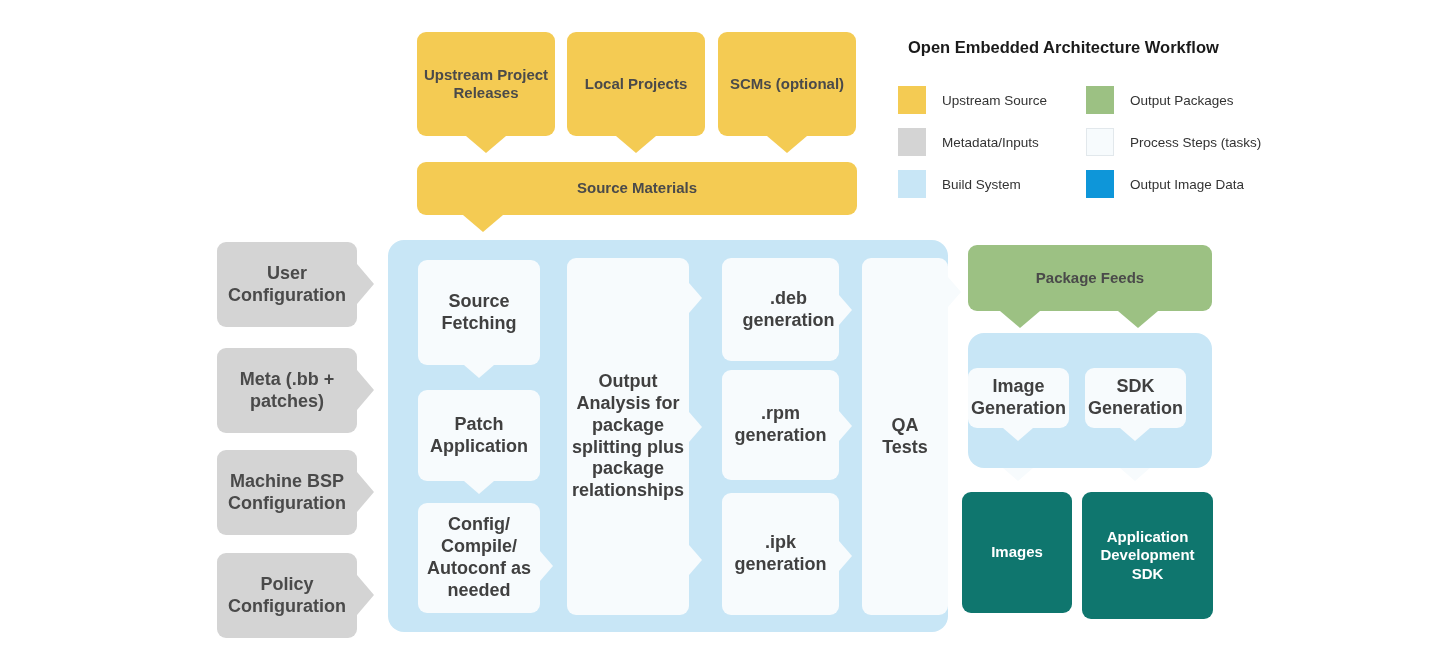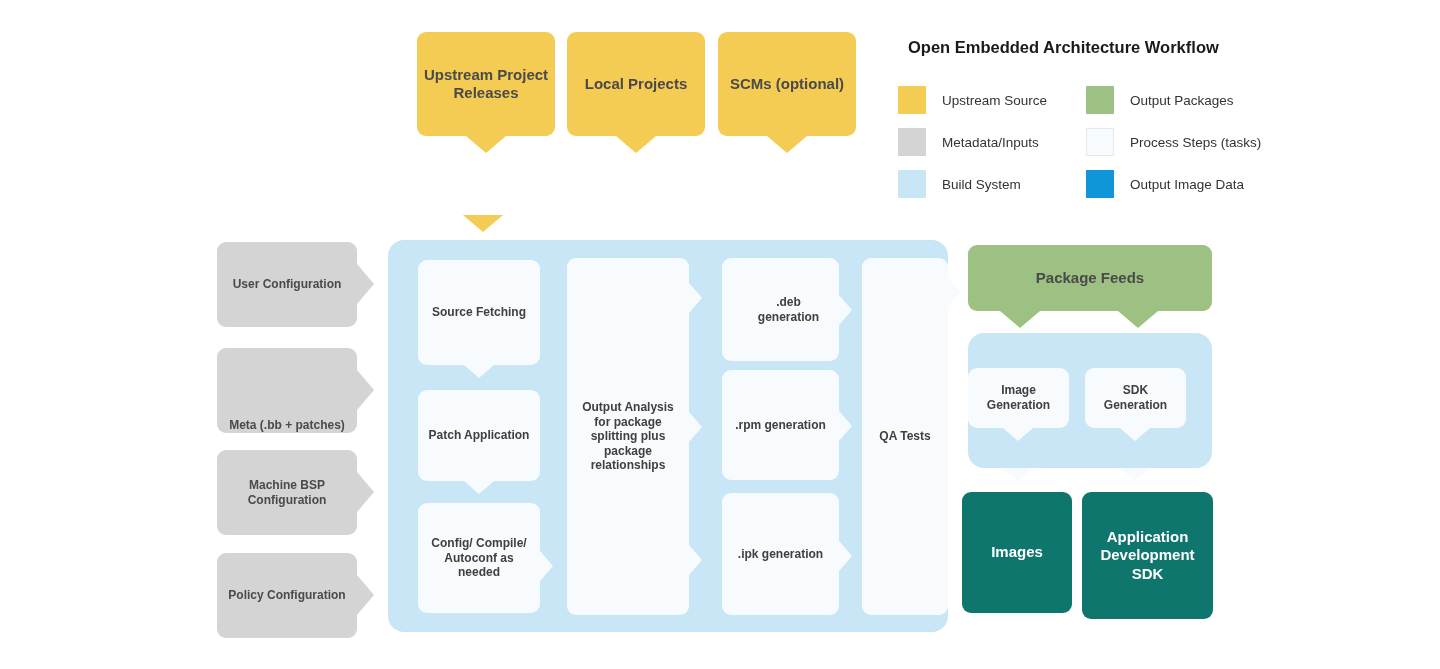--- a/index.html
+++ b/index.html
@@ -84,21 +84,21 @@
   }
   .legend-swatch.outlined { border: 1px solid #E2E8EC; }
   .legend-label {
     margin-left: 16px;
     font-size: 13.5px;
     color: #333333;
     white-space: nowrap;
   }
 
   
-  .t14 { font-size: 12px; }
+  .t14 { font-size: 18px; }
   .t15 { font-size: 15px; }
 </style>
 </head>
 <body>
 
 <div id="canvas">
 
   <div id="legend-title">Open Embedded Architecture Workflow</div>
 
   <div class="legend-item" style="left:898px; top:86px;">
@@ -136,30 +136,33 @@
   <div class="box c-yellow t15" style="left:567px; top:32px; width:138px; height:104px;">
     <span class="lbl">Local Projects</span>
   </div>
   <div class="arrow down a-yellow" style="left:616px; top:136px;"></div>
 
   <div class="box c-yellow t15" style="left:718px; top:32px; width:138px; height:104px;">
     <span class="lbl">SCMs (optional)</span>
   </div>
   <div class="arrow down a-yellow" style="left:767px; top:136px;"></div>
 
+  <div class="box c-yellow t15" style="left:417px; top:162px; width:440px; height:53px;">
+    <span class="lbl">Source Materials</span>
+  </div>
   <div class="arrow down a-yellow" style="left:463px; top:215px;"></div>
 
   <div class="box c-lightblue" style="left:388px; top:240px; width:560px; height:392px; border-radius:16px;"></div>
 
   <div class="box c-gray t14" style="left:217px; top:242px; width:140px; height:85px;">
     <span class="lbl">User Configuration</span>
   </div>
   <div class="arrow right a-gray" style="left:357px; top:264px;"></div>
 
-  <div class="box c-gray t14" style="left:217px; top:348px; width:140px; height:85px;align-items:flex-end;">
+  <div class="box c-gray t14" style="left:217px; top:348px; width:140px; height:85px;">
     <span class="lbl">Meta (.bb + patches)</span>
   </div>
   <div class="arrow right a-gray" style="left:357px; top:370px;"></div>
 
   <div class="box c-gray t14" style="left:217px; top:450px; width:140px; height:85px;">
     <span class="lbl">Machine BSP Configuration</span>
   </div>
   <div class="arrow right a-gray" style="left:357px; top:472px;"></div>
 
   <div class="box c-gray t14" style="left:217px; top:553px; width:140px; height:85px;">

